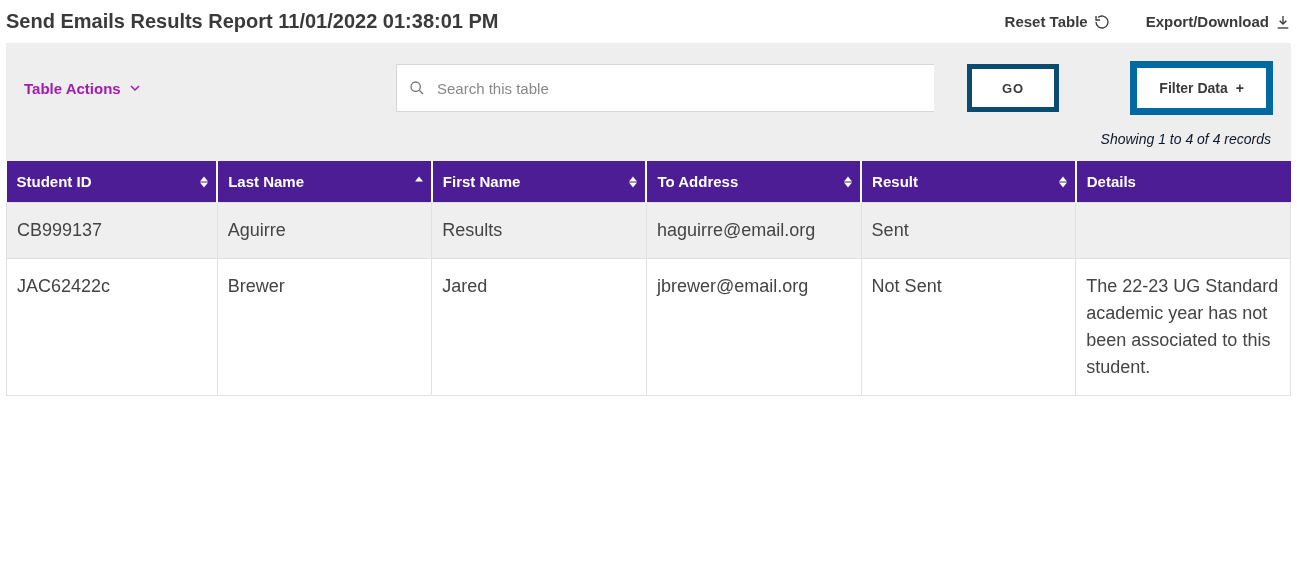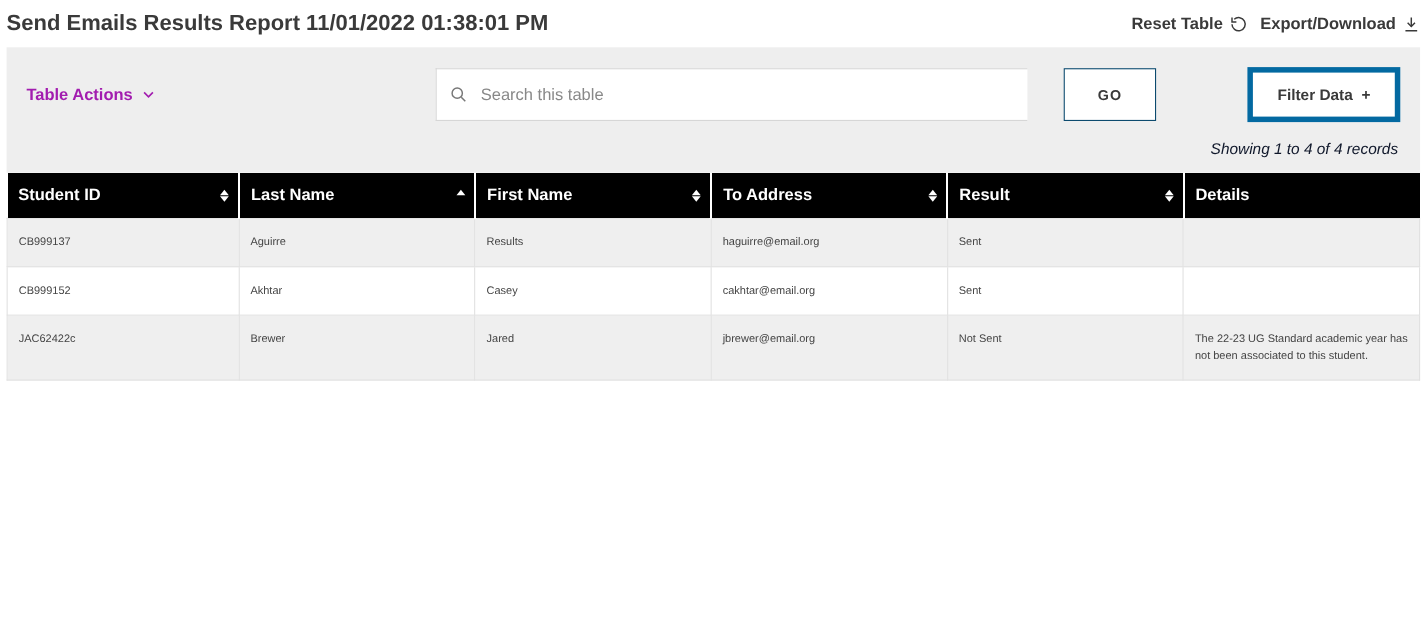--- a/index.html
+++ b/index.html
@@ -19,21 +19,21 @@
     justify-content: space-between;
     padding: 4px 0 10px 0;
   }
   .page-title {
     font-size: 20px;
     font-weight: 700;
     color: #3a3a3a;
   }
   .header-actions {
     display: flex;
-    gap: 12px;
+    gap: 36px;
     align-items: center;
   }
   .header-action {
     display: inline-flex;
     align-items: center;
     gap: 6px;
     font-size: 15px;
     font-weight: 700;
     color: #3a3a3a;
     cursor: pointer;
@@ -80,55 +80,55 @@
     border: none;
     outline: none;
     font-size: 15px;
     margin-left: 10px;
     width: 100%;
     color: #3a3a3a;
   }
   .search-box input::placeholder { color: #888; }
   .go-btn {
     background: #fff;
-    border: 1px solid #0c4a6e;
+    border: 5px solid #0c4a6e;
     font-size: 13px;
     font-weight: 700;
     letter-spacing: 1px;
     color: #3a3a3a;
     padding: 0 30px;
     cursor: pointer;
   }
   .spacer { flex: 1; }
   .filter-btn {
     display: inline-flex;
     align-items: center;
     gap: 8px;
-    border: 5px solid #0369a1;
+    border: 7px solid #0369a1;
     background: #fff;
     padding: 12px 22px;
     font-size: 14px;
     font-weight: 700;
     color: #3a3a3a;
     cursor: pointer;
   }
   .record-count {
     text-align: right;
     font-style: italic;
     font-size: 14px;
     color: #0f172a;
     padding: 16px 2px 4px 0;
   }
   table.data-table {
     width: 100%;
     border-collapse: collapse;
     table-layout: fixed;
   }
   table.data-table thead th {
-    background: #000000;
+    background: #4c1d95;
     color: #fff;
     font-weight: 700;
     font-size: 15px;
     text-align: left;
     padding: 12px 10px;
     border-left: 2px solid #fff;
     position: relative;
   }
   table.data-table thead th:first-child { border-left: none; }
   .sort-icon {
@@ -140,21 +140,21 @@
     flex-direction: column;
     gap: 1px;
     cursor: pointer;
   }
   .sort-icon .tri { width: 0; height: 0; border-left: 4px solid transparent; border-right: 4px solid transparent; }
   .sort-icon .up   { border-bottom: 5px solid #fff; }
   .sort-icon .down { border-top: 5px solid #fff; }
   .sort-icon.asc-only .down { visibility: hidden; }
   table.data-table tbody td {
     padding: 14px 10px;
-    font-size: 10px;
+    font-size: 18px;
     color: #444;
     border: 1px solid #e1e1e1;
     vertical-align: top;
     line-height: 1.5;
   }
   table.data-table tbody tr:nth-child(odd) td { background: #efefef; }
   table.data-table tbody tr:nth-child(even) td { background: #fff; }
 </style>
 </head>
 <body>
@@ -265,28 +265,20 @@
     <tbody>
       <tr>
         <td>CB999137</td>
         <td>Aguirre</td>
         <td>Results</td>
         <td>haguirre@email.org</td>
         <td>Sent</td>
         <td></td>
       </tr>
       <tr>
-        <td>CB999152</td>
-        <td>Akhtar</td>
-        <td>Casey</td>
-        <td>cakhtar@email.org</td>
-        <td>Sent</td>
-        <td></td>
-      </tr>
-      <tr>
         <td>JAC62422c</td>
         <td>Brewer</td>
         <td>Jared</td>
         <td>jbrewer@email.org</td>
         <td>Not Sent</td>
         <td>The 22-23 UG Standard academic year has not been associated to this student.</td>
       </tr>
     </tbody>
   </table>
 </div>

